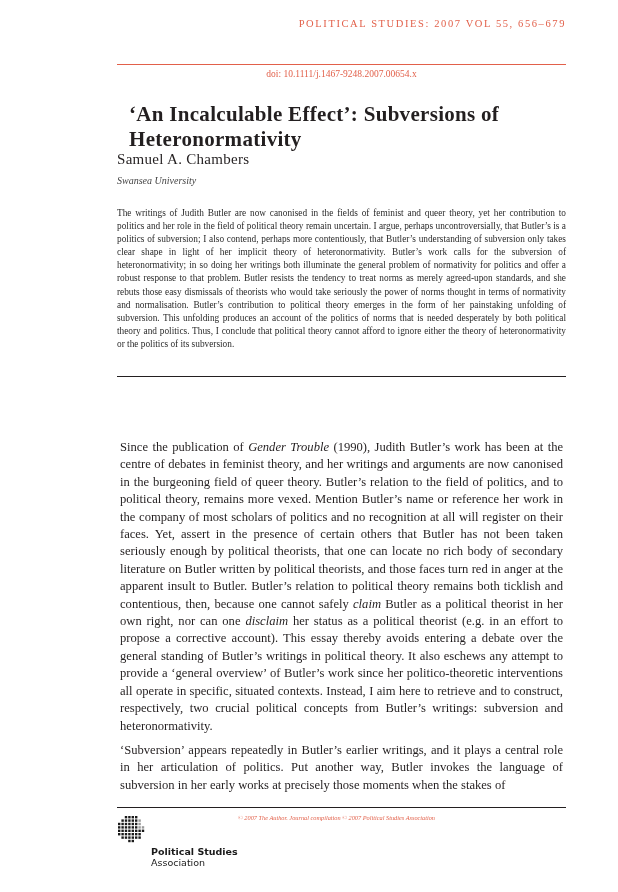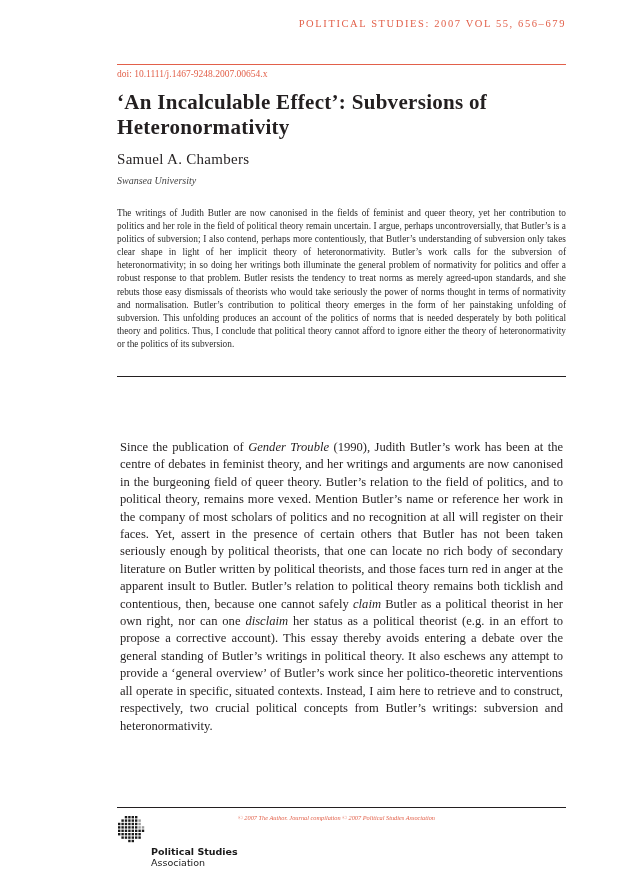--- a/index.html
+++ b/index.html
@@ -2,21 +2,21 @@
 <html><head>
   <meta charset="utf-8">
   <style>
     html, body { margin: 0; padding: 0; background: #ffffff; }
     body { width: 618px; height: 892px; position: relative; overflow: hidden;
            font-family: "Liberation Serif", "DejaVu Serif", serif; color: #231f20; }
     .abs { position: absolute; }
     .journal { left: 117px; width: 449px; top: 18px; text-align: right;
                font-size: 10.5px; letter-spacing: 1.6px; color: #e2604a; }
     .rule-top { left: 117px; width: 449px; top: 64px; height: 0; border-top: 1.2px solid #e2604a; }
-    .doi { left: 117px; width: 449px; top: 69px; text-align: left; font-size: 9.5px; color: #e2604a; }
+    .doi { left: 117px; width: 449px; top: 69px; text-align: center; font-size: 9.5px; color: #e2604a; }
     .title { left: 117px; width: 449px; top: 90px; font-weight: bold; font-size: 21px;
              line-height: 25px; letter-spacing: 0.3px; color: #231f20; }
     .author { left: 117px; top: 151px; font-size: 15px; letter-spacing: 0.3px; }
     .affil { left: 117px; top: 175px; font-size: 10px; font-style: italic; color: #444; }
     .abstract { left: 117px; width: 449px; top: 207px; font-size: 9.3px; line-height: 13.1px;
                 text-align: justify; color: #2a2a2a; }
     .rule-abs { left: 117px; width: 449px; top: 376px; height: 0; border-top: 1.2px solid #231f20; }
     .body { left: 117px; width: 449px; top: 436px; font-size: 12.6px; line-height: 17.4px;
             text-align: justify; color: #231f20; }
     .body p { margin: 3px; }
@@ -31,29 +31,30 @@
     .copyright { left: 238px; top: 814px; font-size: 6.3px; font-style: italic; color: #e2604a; white-space: nowrap; }
     i, em { font-style: italic; }
   </style>
 </head>
 <body>
 
 <div class="abs journal">POLITICAL STUDIES: 2007 VOL 55, 656–679</div>
 <div class="abs rule-top"></div>
 <div class="abs doi">doi: 10.1111/j.1467-9248.2007.00654.x</div>
 
-<h1 class="abs title" style="margin:0">‘An Incalculable Effect’: Subversions of Heteronormativity</h1>
+<h1 class="abs title" style="margin:12px">‘An Incalculable Effect’: Subversions of Heteronormativity</h1>
 <div class="abs author">Samuel A. Chambers</div>
 <div class="abs affil">Swansea University</div>
 
 <div class="abs abstract">The writings of Judith Butler are now canonised in the fields of feminist and queer theory, yet her contribution to politics and her role in the field of political theory remain uncertain. I argue, perhaps uncontroversially, that Butler’s is a politics of subversion; I also contend, perhaps more contentiously, that Butler’s understanding of subversion only takes clear shape in light of her implicit theory of heteronormativity. Butler’s work calls for the subversion of heteronormativity; in so doing her writings both illuminate the general problem of normativity for politics and offer a robust response to that problem. Butler resists the tendency to treat norms as merely agreed-upon standards, and she rebuts those easy dismissals of theorists who would take seriously the power of norms thought in terms of normativity and normalisation. Butler’s contribution to political theory emerges in the form of her painstaking unfolding of subversion. This unfolding produces an account of the politics of norms that is needed desperately by both political theory and politics. Thus, I conclude that political theory cannot afford to ignore either the theory of heteronormativity or the politics of its subversion.</div>
 <div class="abs rule-abs"></div>
 
 <div class="abs body">
   <p><span>Since the publication of </span><i>Gender Trouble</i><span> (1990), Judith Butler’s work has been at the centre of debates in feminist theory, and her writings and arguments are now canonised in the burgeoning field of queer theory. Butler’s relation to the field of politics, and to political theory, remains more vexed. Mention Butler’s name or reference her work in the company of most scholars of politics and no recognition at all will register on their faces. Yet, assert in the presence of certain others that Butler has not been taken seriously enough by political theorists, that one can locate no rich body of secondary literature on Butler written by political theorists, and those faces turn red in anger at the apparent insult to Butler. Butler’s relation to political theory remains both ticklish and contentious, then, because one cannot safely </span><i>claim</i><span> Butler as a political theorist in her own right, nor can one </span><i>disclaim</i><span> her status as a political theorist (e.g. in an effort to propose a corrective account). This essay thereby avoids entering a debate over the general standing of Butler’s writings in political theory. It also eschews any attempt to provide a ‘general overview’ of Butler’s work since her politico-theoretic interventions all operate in specific, situated contexts. Instead, I aim here to retrieve and to construct, respectively, two crucial political concepts from Butler’s writings: subversion and heteronormativity.</span></p>
+  <p>‘Subversion’ appears repeatedly in Butler’s earlier writings, and it plays a central role in her articulation of politics. Put another way, Butler invokes the language of subversion in her early works at precisely those moments when the stakes of</p>
 </div>
 
 <div class="abs rule-foot"></div>
 
 <div class="abs logo">
   <svg class="logo-mark" viewBox="0 0 28 28" id="logo-svg">
       <rect x="1" y="7.8" width="2.4" height="2.4" fill="#1a1a1a"></rect>
       <rect x="1" y="11.2" width="2.4" height="2.4" fill="#1a1a1a"></rect>
       <rect x="1" y="14.6" width="2.4" height="2.4" fill="#1a1a1a"></rect>
       <rect x="1" y="18" width="2.4" height="2.4" fill="#1a1a1a"></rect>

